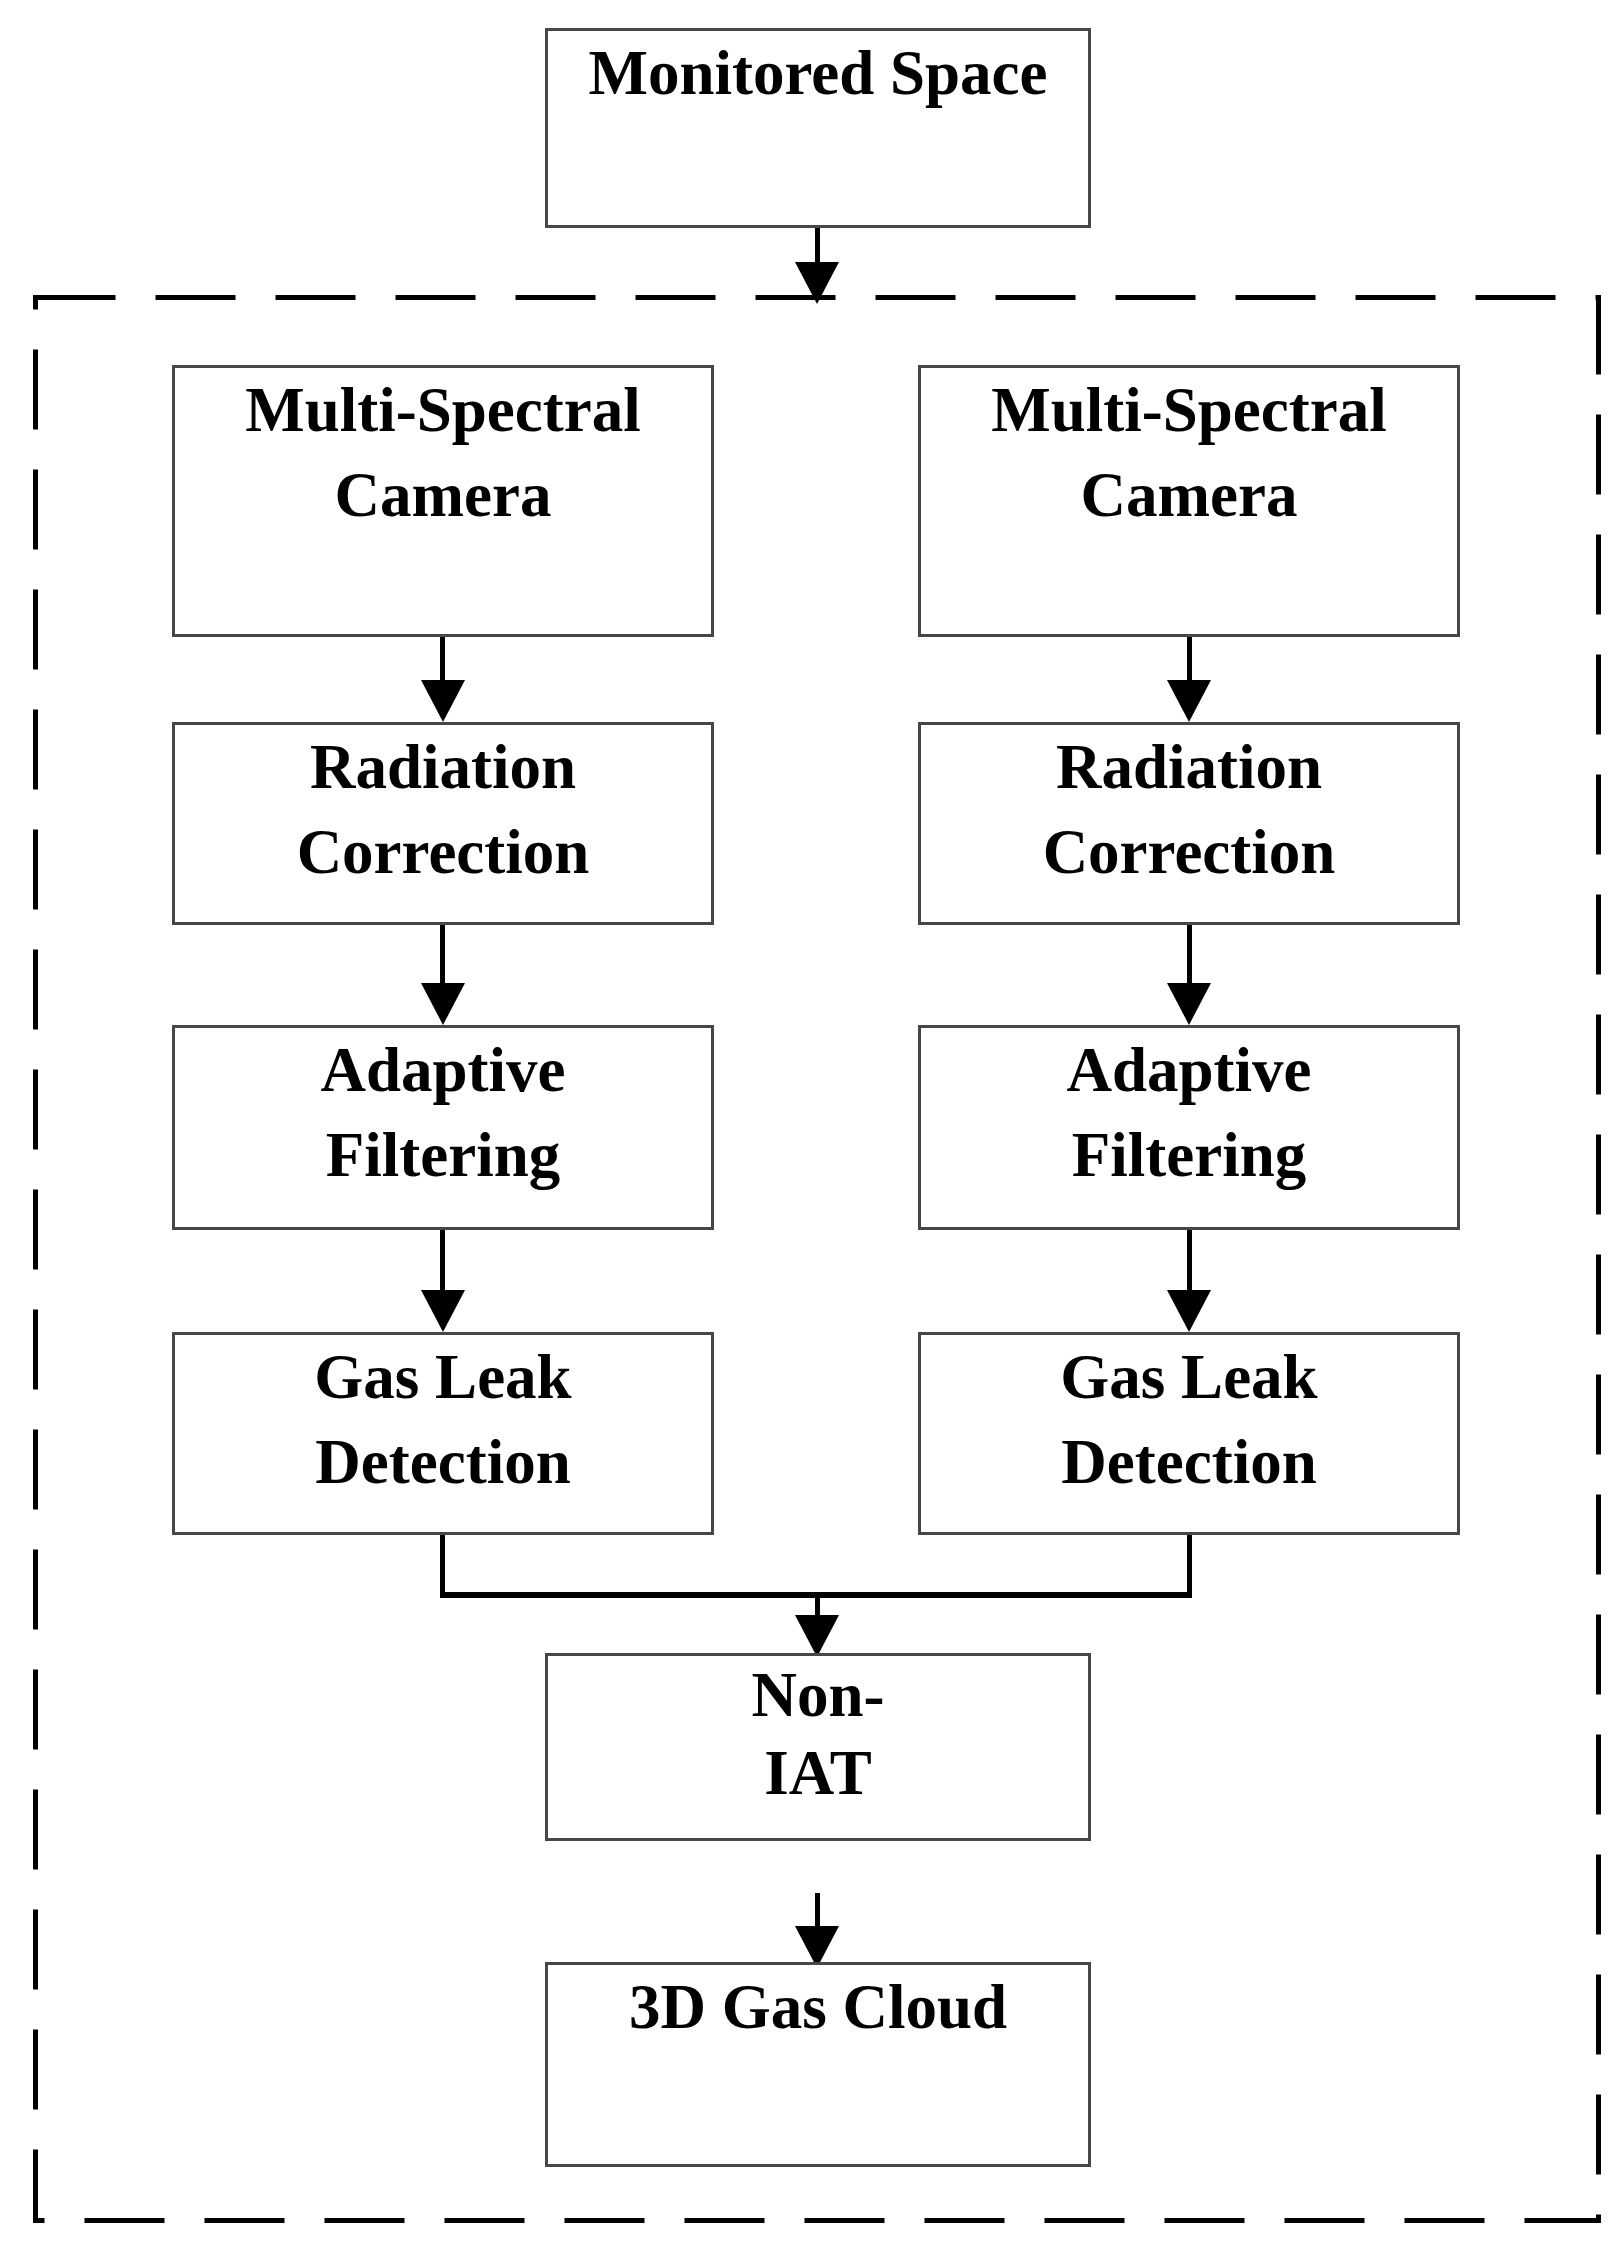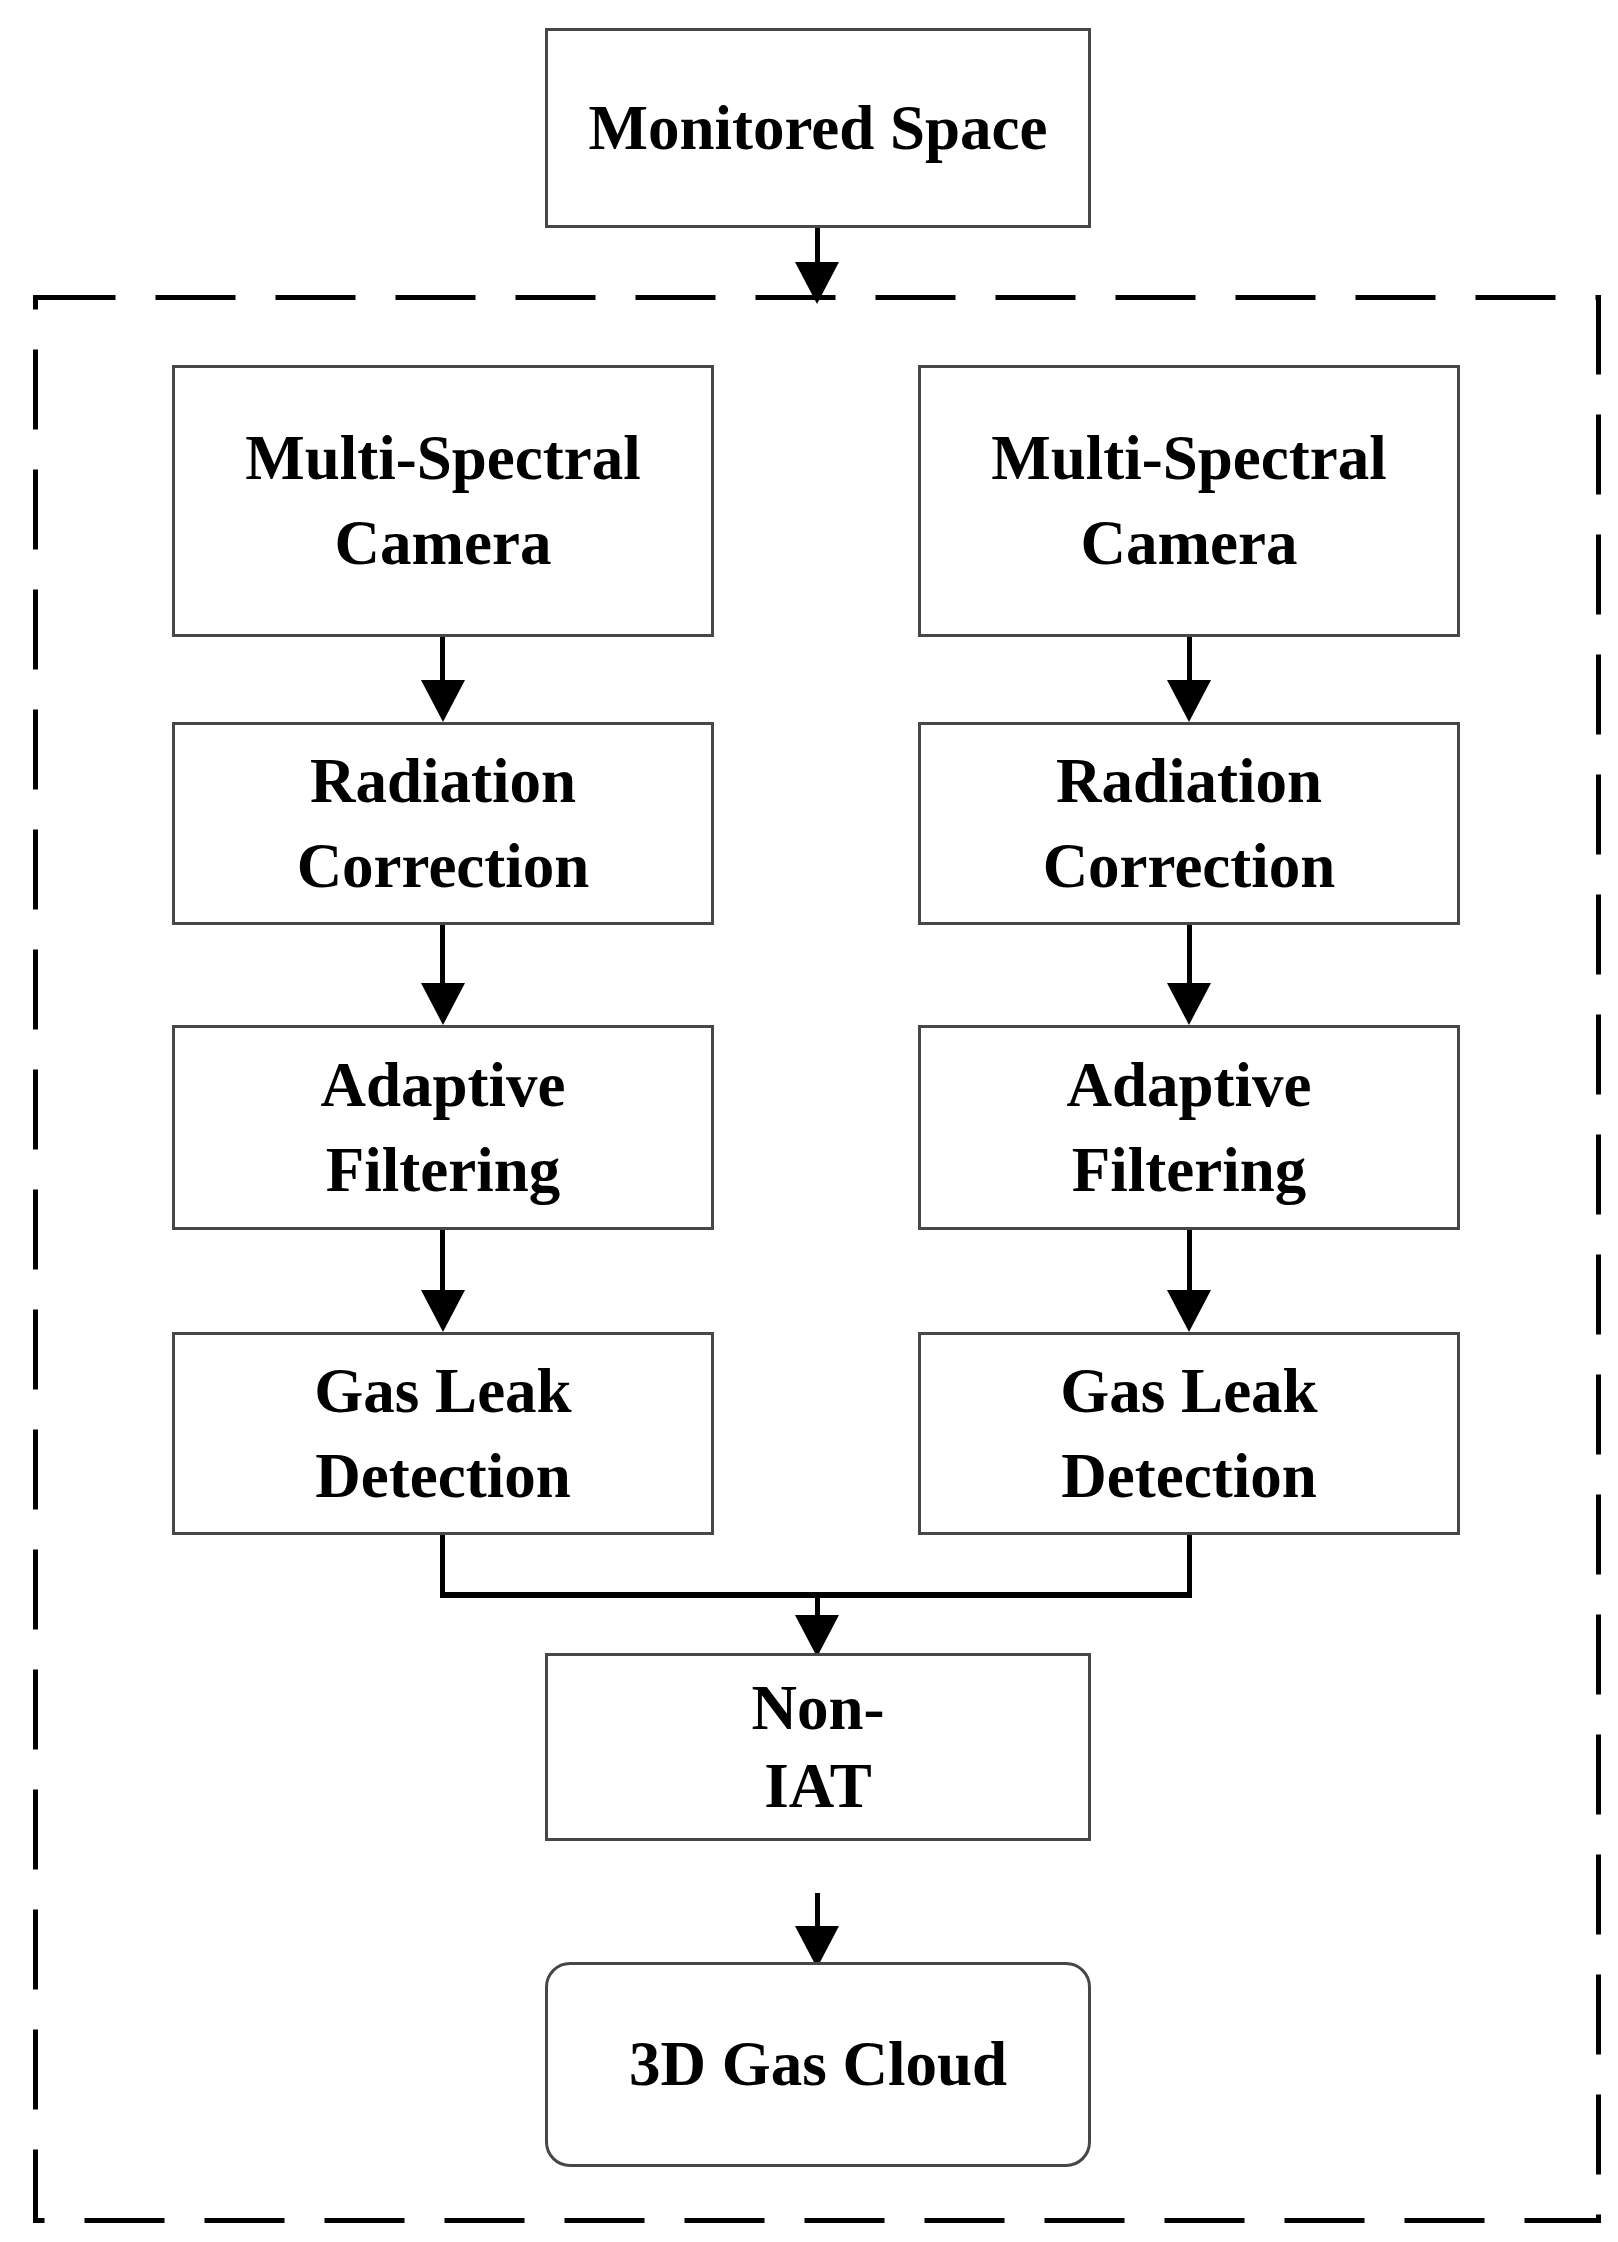--- a/index.html
+++ b/index.html
@@ -9,21 +9,21 @@
     background:#ffffff;
     font-family:"Liberation Serif","DejaVu Serif",serif;
     overflow:hidden;
   }
   .box{
     position:absolute;
     box-sizing:border-box;
     border:3px solid #474747;
     background:#ffffff;
     display:flex;flex-direction:column;
-    justify-content:center;align-items:center;
+    justify-content:flex-start;align-items:center;
     text-align:center;
     font-weight:bold;
     font-size:63px;
     line-height:85px;
     color:#000000;
   }
   .box .ln{display:block;white-space:nowrap;}
   .vstem{position:absolute;width:5px;background:#000000;}
   .ahead{
     position:absolute;width:0;height:0;
@@ -38,21 +38,21 @@
   #box-monitored{left:545px;top:28px;width:546px;height:200px;}
   #box-camera1 {left:172px;top:365px;width:542px;height:272px;}
   #box-camera2 {left:918px;top:365px;width:542px;height:272px;}
   #box-radiation1{left:172px;top:722px;width:542px;height:203px;}
   #box-radiation2{left:918px;top:722px;width:542px;height:203px;}
   #box-adaptive1{left:172px;top:1025px;width:542px;height:205px;}
   #box-adaptive2{left:918px;top:1025px;width:542px;height:205px;}
   #box-gasleak1{left:172px;top:1332px;width:542px;height:203px;}
   #box-gasleak2{left:918px;top:1332px;width:542px;height:203px;}
   #box-iat{left:545px;top:1653px;width:546px;height:188px;line-height:78px;}
-  #box-gascloud{left:545px;top:1962px;width:546px;height:205px;border-radius:25px;}
+  #box-gascloud{left:545px;top:1962px;width:546px;height:205px;}
 
   
   #a1-stem{left:815px;top:228px;height:38px;}
   #a1-head{left:795px;top:262px;}
   
   #a2-stem{left:440px;top:637px;height:46px;}  #a2-head{left:421px;top:680px;}
   #a4-stem{left:440px;top:925px;height:60px;}  #a4-head{left:421px;top:983px;}
   #a6-stem{left:440px;top:1230px;height:62px;} #a6-head{left:421px;top:1290px;}
   
   #a3-stem{left:1187px;top:637px;height:46px;}  #a3-head{left:1167px;top:680px;}

